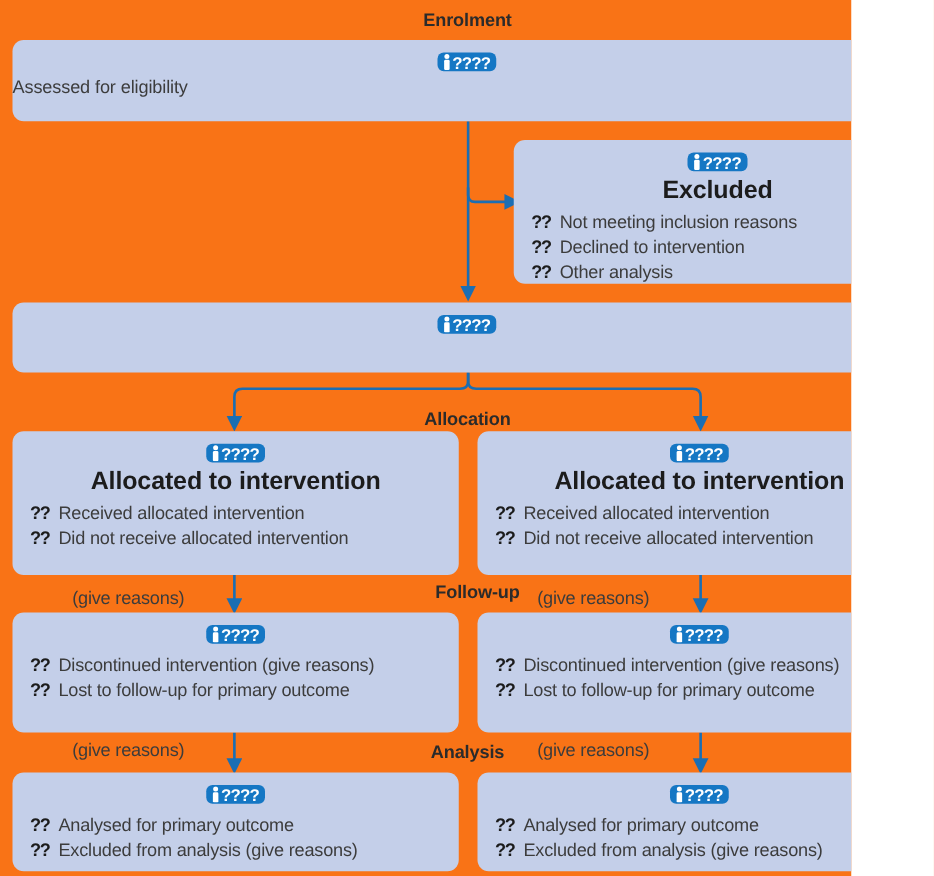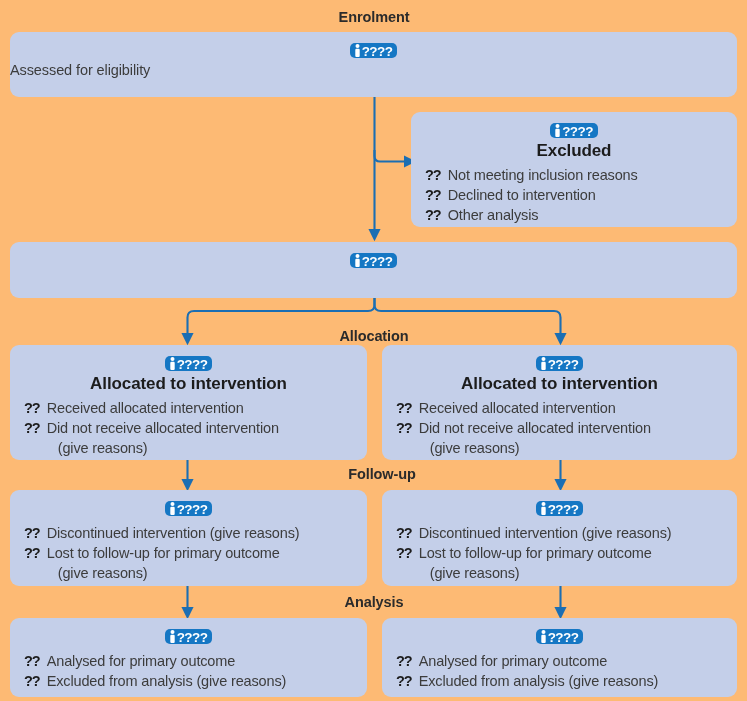--- a/index.html
+++ b/index.html
@@ -8,23 +8,23 @@
     padding: 0;
     background: #ffffff;
   }
   body {
     font-family: "Liberation Sans", sans-serif;
     -webkit-font-smoothing: antialiased;
   }
 
   #diagram {
     position: relative;
-    width: 747px;
+    width: 681px;
     height: 701px;
-    background: #fdba74;
+    background: #f97316;
     overflow: hidden;
   }
 
   
   #connectors {
     position: absolute;
     left: 0;
     top: 0;
     width: 747px;
     height: 701px;
@@ -79,21 +79,21 @@
   }
 
   .badge-row {
     text-align: center;
     line-height: 1;
   }
 
   
   .box-title {
     text-align: center;
-    font-size: 17px;
+    font-size: 20px;
     font-weight: bold;
     color: #1c1c1c;
     margin-top: 3px;
     letter-spacing: -0.1px;
   }
   .box-caption {
     font-size: 14.5px;
     color: #3c3c3c;
     margin-top: 4px;
     letter-spacing: -0.1px;
@@ -118,20 +118,21 @@
     color: #1c1c1c;
     flex: 0 0 auto;
     letter-spacing: -1px;
   }
   ul.items li .txt {
     flex: 1 1 auto;
   }
   ul.items li .txt .sub {
     display: block;
     padding-left: 11px;
+    margin-top: 28px;
   }
 
   .pad-top-10 { padding-top: 10px; }
 </style>
 </head>
 <body>
 
 <div id="diagram">
 
   <svg id="connectors" viewBox="0 0 747 701" width="747" height="701" xmlns="http://www.w3.org/2000/svg">

